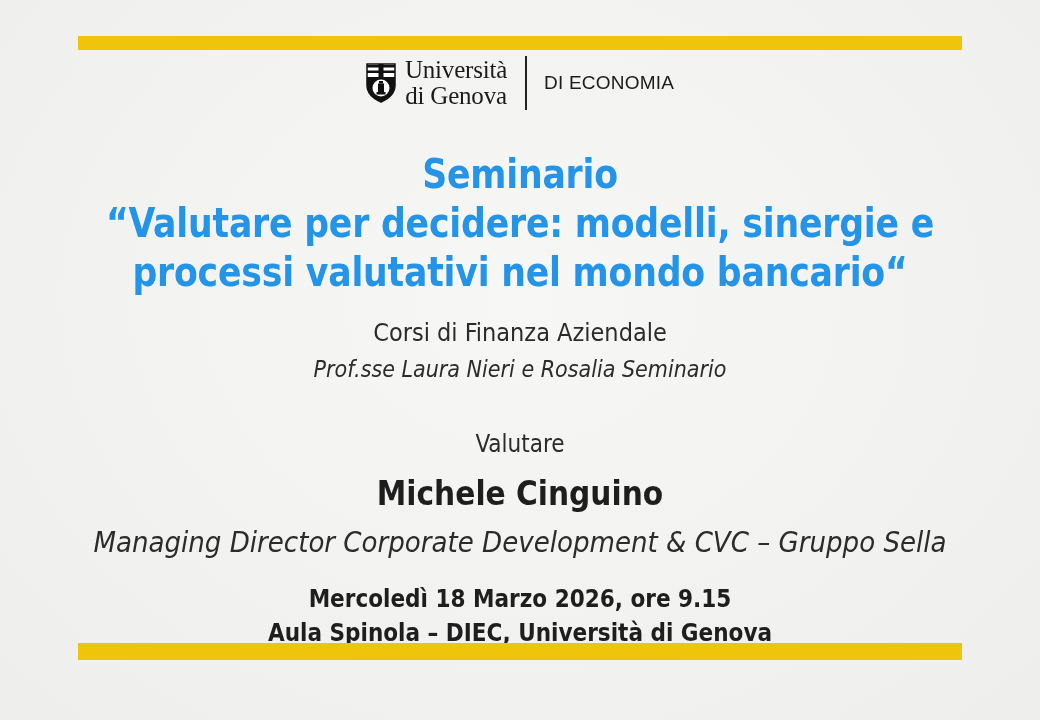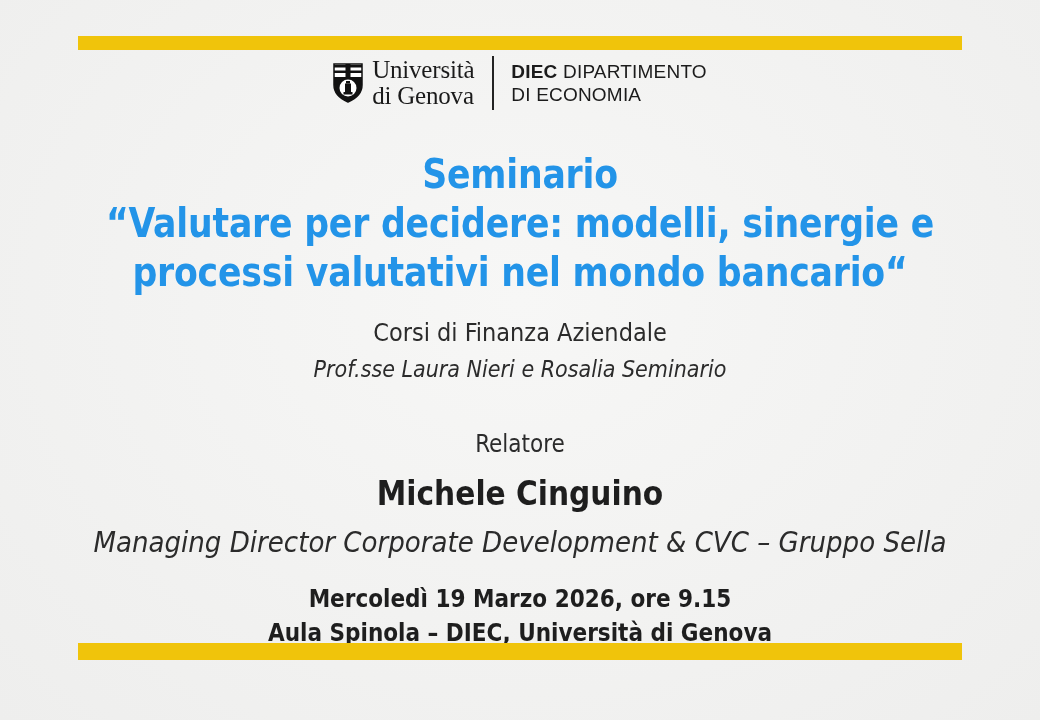--- a/index.html
+++ b/index.html
@@ -39,20 +39,21 @@
     left: 0;
     width: 1040px;
     display: flex;
     justify-content: center;
     align-items: center;
   }
   .logo-inner {
     display: flex;
     align-items: center;
     gap: 0px;
+    text-align: center;
   }
   .crest {
     width: 30px;
     height: 40px;
     flex: 0 0 auto;
     margin-right: 9px;
   }
   .unige-words {
     font-family: "Liberation Serif", "DejaVu Serif", serif;
     color: #1b1b1b;
@@ -220,46 +221,43 @@
       <div class="unige-words">
         <div class="unige-l1">Università</div>
         <div class="unige-l2">
           <span>di </span><b>Genova</b>
         </div>
       </div>
 
       <div class="divider"></div>
 
       <div class="diec-words">
-        <div>
-          <b>DIEC</b><span> DIPARTIMENTO</span>
-        </div>
         <div>DI ECONOMIA</div>
       </div>
 
     </div>
   </div>
 
   <div class="headline">
     <span class="h-line">Seminario</span>
     <span class="h-line">“Valutare per decidere: modelli, sinergie e</span>
     <span class="h-line">processi valutativi nel mondo bancario“</span>
   </div>
 
   <div class="course-block">
     <div class="course-line">Corsi di Finanza Aziendale</div>
     <div class="profs-line">Prof.sse Laura Nieri e Rosalia Seminario</div>
   </div>
 
   <div class="speaker-block">
-    <div class="speaker-label">Relatore</div>
+    <div class="speaker-label">Valutare</div>
     <div class="speaker-name">Michele Cinguino</div>
     <div class="speaker-role">Managing Director Corporate Development &amp; CVC – Gruppo Sella</div>
   </div>
 
   <div class="when-block">
-    <div class="when-line">Mercoledì 19 Marzo 2026, ore 9.15</div>
+    <div class="when-line">Mercoledì 18 Marzo 2026, ore 9.15</div>
     <div class="where-line">Aula Spinola – DIEC, Università di Genova</div>
   </div>
 
   <div class="rule rule-bottom"></div>
 
 </div>
 
 </body></html>

